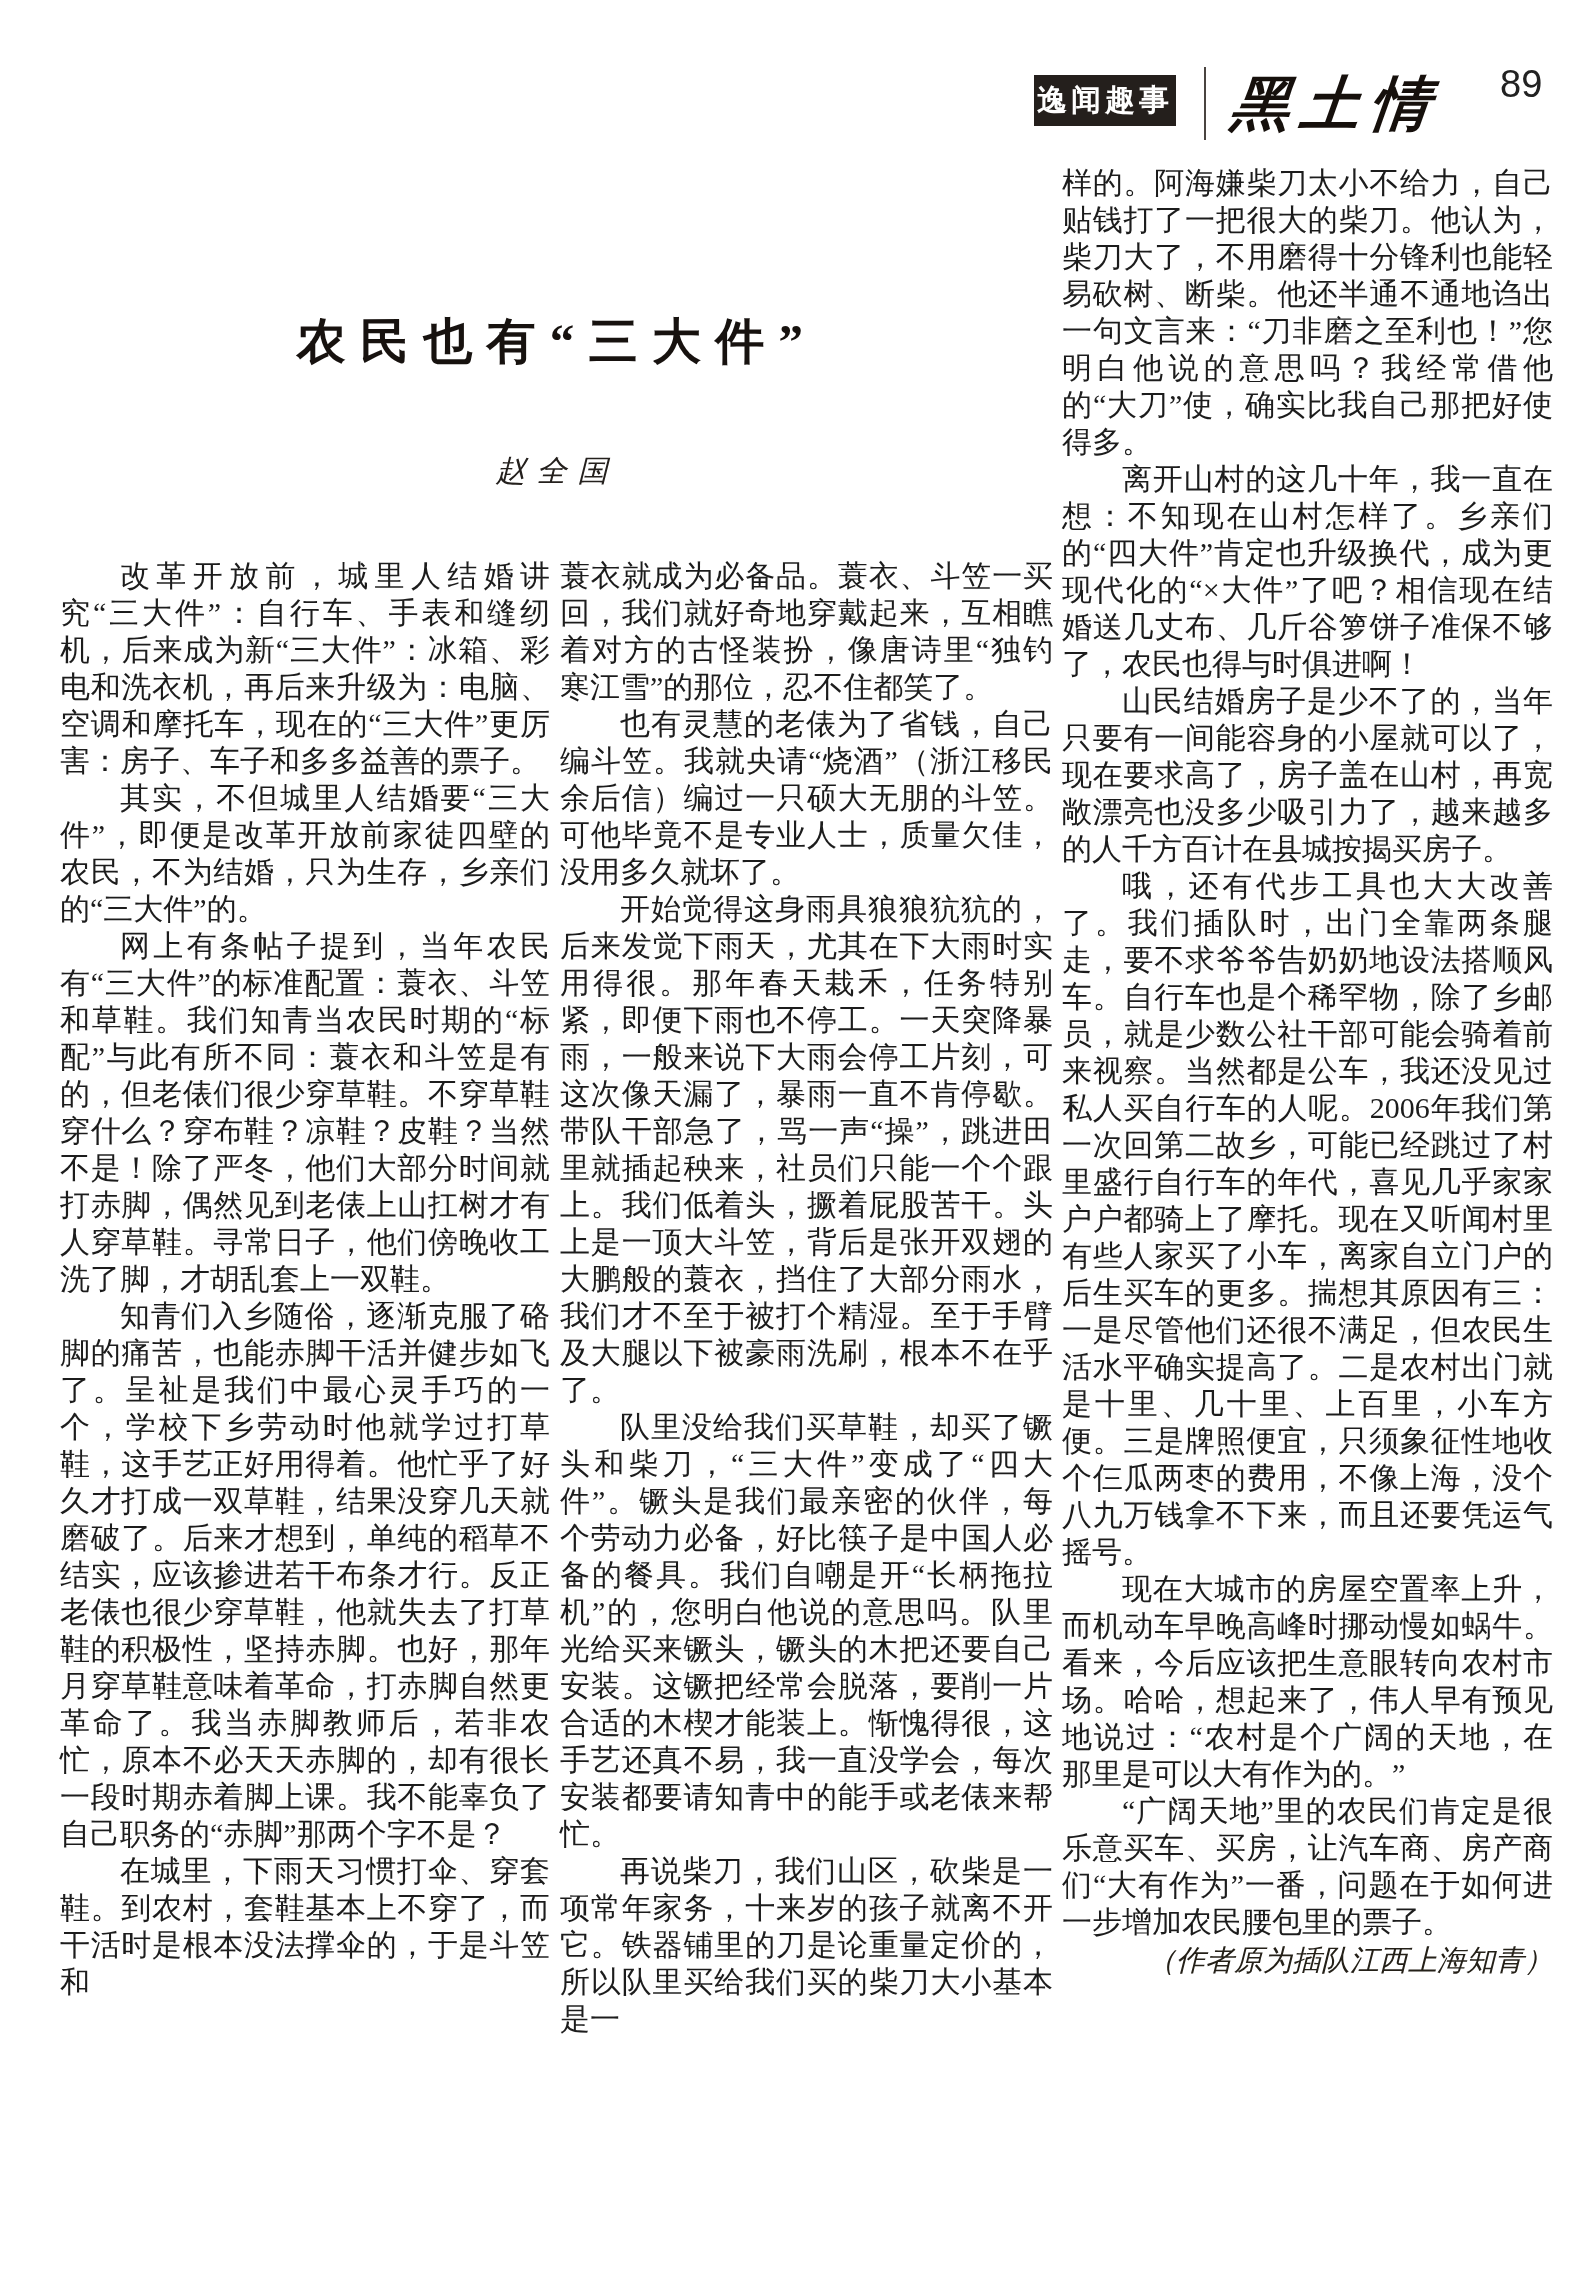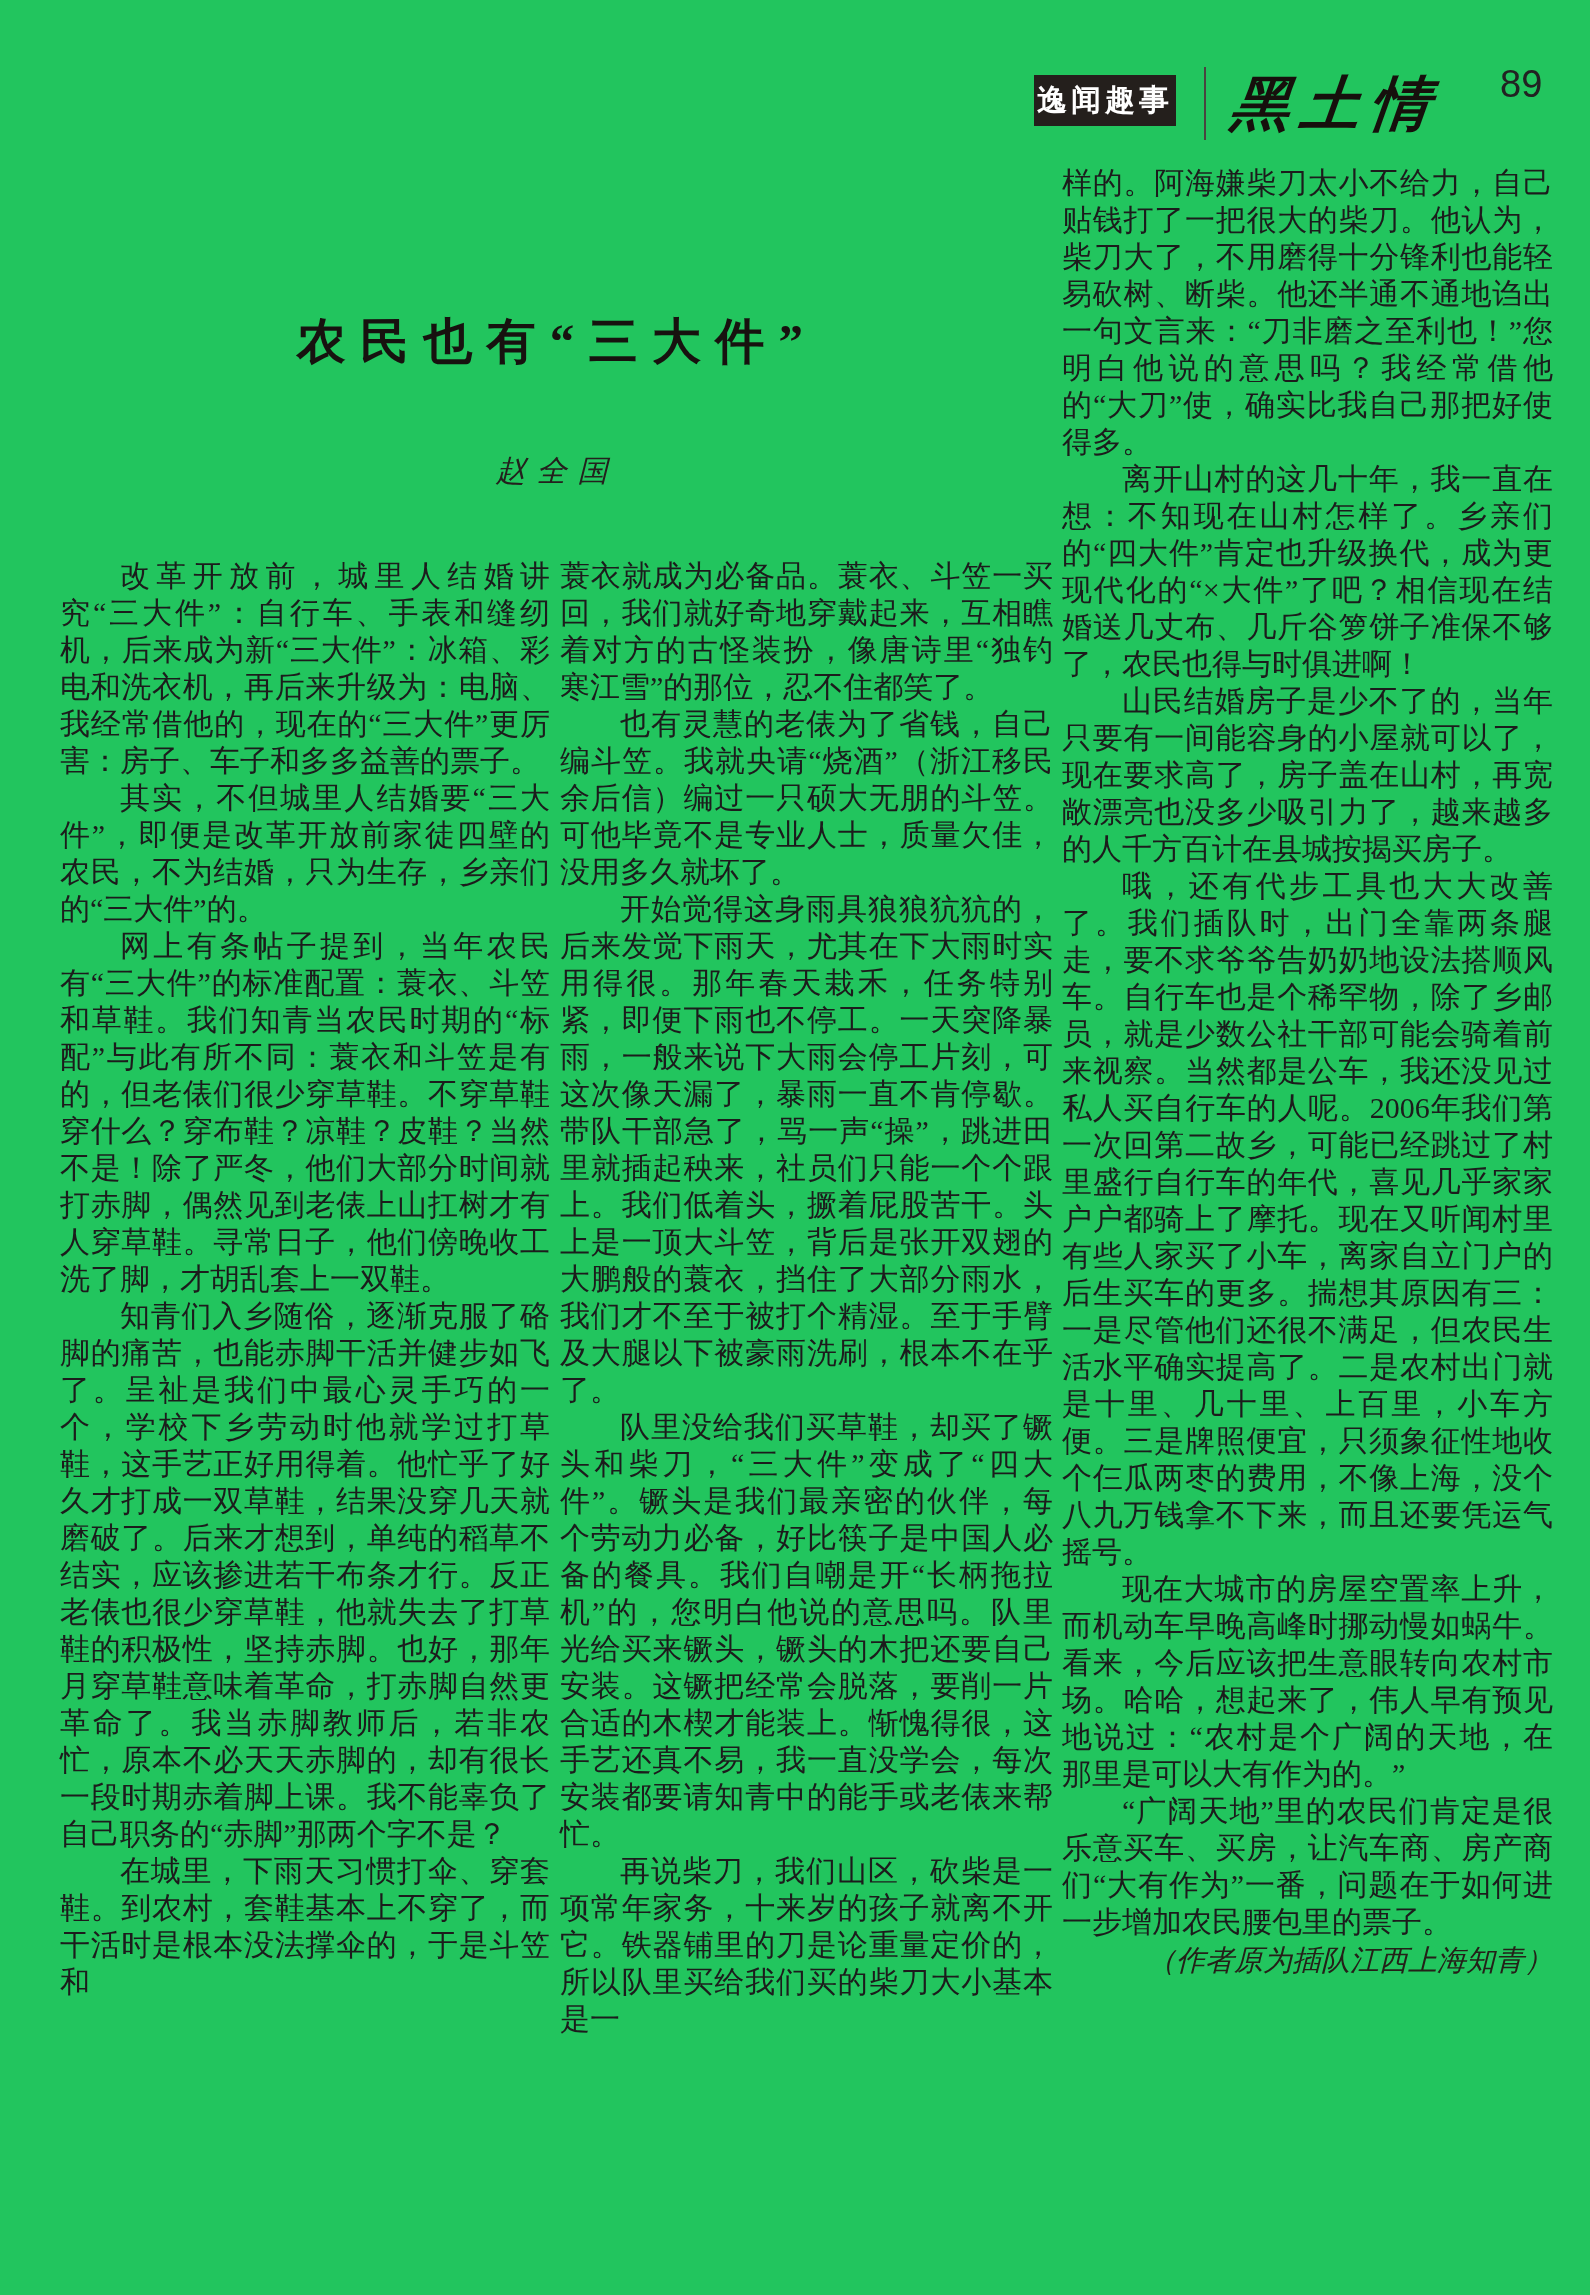--- a/index.html
+++ b/index.html
@@ -1,20 +1,20 @@
 <!DOCTYPE html>
 <html style="font-size:12.7px"><head>
 <meta charset="utf-8">
 <style>
   html,body{margin:0;padding:0;background:#e8e8e8;}
   .page{
     position:relative;
     width:1590px;height:2295px;
     margin:0 auto;
-    background:#22c55e;
+    background:#ffffff;
     font-family:"Liberation Serif","DejaVu Serif",serif;
     color:#1c1c1c;
     overflow:hidden;
   }
   
   .header-badge{
     position:absolute;left:1034px;top:75px;
     width:142px;height:51px;
     background:#241f1c;color:#ffffff;
     display:flex;align-items:center;justify-content:center;
@@ -85,21 +85,21 @@
   <div class="header-divider"></div>
   <div class="magazine-logo">黑土情</div>
   <div class="page-number">89</div>
 
   <div class="title-block">
     <div class="article-title">农民也有“三大件”</div>
     <div class="article-author">赵全国</div>
   </div>
 
   <div class="col col-1">
-      <p class="indent">改革开放前，城里人结婚讲究“三大件”：自行车、手表和缝纫机，后来成为新“三大件”：冰箱、彩电和洗衣机，再后来升级为：电脑、我经常借他的，现在的“三大件”更厉害：房子、车子和多多益善的票子。</p>
+      <p class="indent">改革开放前，城里人结婚讲究“三大件”：自行车、手表和缝纫机，后来成为新“三大件”：冰箱、彩电和洗衣机，再后来升级为：电脑、空调和摩托车，现在的“三大件”更厉害：房子、车子和多多益善的票子。</p>
       <p class="indent">其实，不但城里人结婚要“三大件”，即便是改革开放前家徒四壁的农民，不为结婚，只为生存，乡亲们的“三大件”的。</p>
       <p class="indent">网上有条帖子提到，当年农民有“三大件”的标准配置：蓑衣、斗笠和草鞋。我们知青当农民时期的“标配”与此有所不同：蓑衣和斗笠是有的，但老俵们很少穿草鞋。不穿草鞋穿什么？穿布鞋？凉鞋？皮鞋？当然不是！除了严冬，他们大部分时间就打赤脚，偶然见到老俵上山扛树才有人穿草鞋。寻常日子，他们傍晚收工洗了脚，才胡乱套上一双鞋。</p>
       <p class="indent">知青们入乡随俗，逐渐克服了硌脚的痛苦，也能赤脚干活并健步如飞了。呈祉是我们中最心灵手巧的一个，学校下乡劳动时他就学过打草鞋，这手艺正好用得着。他忙乎了好久才打成一双草鞋，结果没穿几天就磨破了。后来才想到，单纯的稻草不结实，应该掺进若干布条才行。反正老俵也很少穿草鞋，他就失去了打草鞋的积极性，坚持赤脚。也好，那年月穿草鞋意味着革命，打赤脚自然更革命了。我当赤脚教师后，若非农忙，原本不必天天赤脚的，却有很长一段时期赤着脚上课。我不能辜负了自己职务的“赤脚”那两个字不是？</p>
       <p class="indent">在城里，下雨天习惯打伞、穿套鞋。到农村，套鞋基本上不穿了，而干活时是根本没法撑伞的，于是斗笠和</p>
     </div>
   <div class="col col-2">
       <p>蓑衣就成为必备品。蓑衣、斗笠一买回，我们就好奇地穿戴起来，互相瞧着对方的古怪装扮，像唐诗里“独钓寒江雪”的那位，忍不住都笑了。</p>
       <p class="indent">也有灵慧的老俵为了省钱，自己编斗笠。我就央请“烧酒”（浙江移民余后信）编过一只硕大无朋的斗笠。可他毕竟不是专业人士，质量欠佳，没用多久就坏了。</p>
       <p class="indent">开始觉得这身雨具狼狼犺犺的，后来发觉下雨天，尤其在下大雨时实用得很。那年春天栽禾，任务特别紧，即便下雨也不停工。一天突降暴雨，一般来说下大雨会停工片刻，可这次像天漏了，暴雨一直不肯停歇。带队干部急了，骂一声“操”，跳进田里就插起秧来，社员们只能一个个跟上。我们低着头，撅着屁股苦干。头上是一顶大斗笠，背后是张开双翅的大鹏般的蓑衣，挡住了大部分雨水，我们才不至于被打个精湿。至于手臂及大腿以下被豪雨洗刷，根本不在乎了。</p>
       <p class="indent">队里没给我们买草鞋，却买了镢头和柴刀，“三大件”变成了“四大件”。镢头是我们最亲密的伙伴，每个劳动力必备，好比筷子是中国人必备的餐具。我们自嘲是开“长柄拖拉机”的，您明白他说的意思吗。队里光给买来镢头，镢头的木把还要自己安装。这镢把经常会脱落，要削一片合适的木楔才能装上。惭愧得很，这手艺还真不易，我一直没学会，每次安装都要请知青中的能手或老俵来帮忙。</p>

